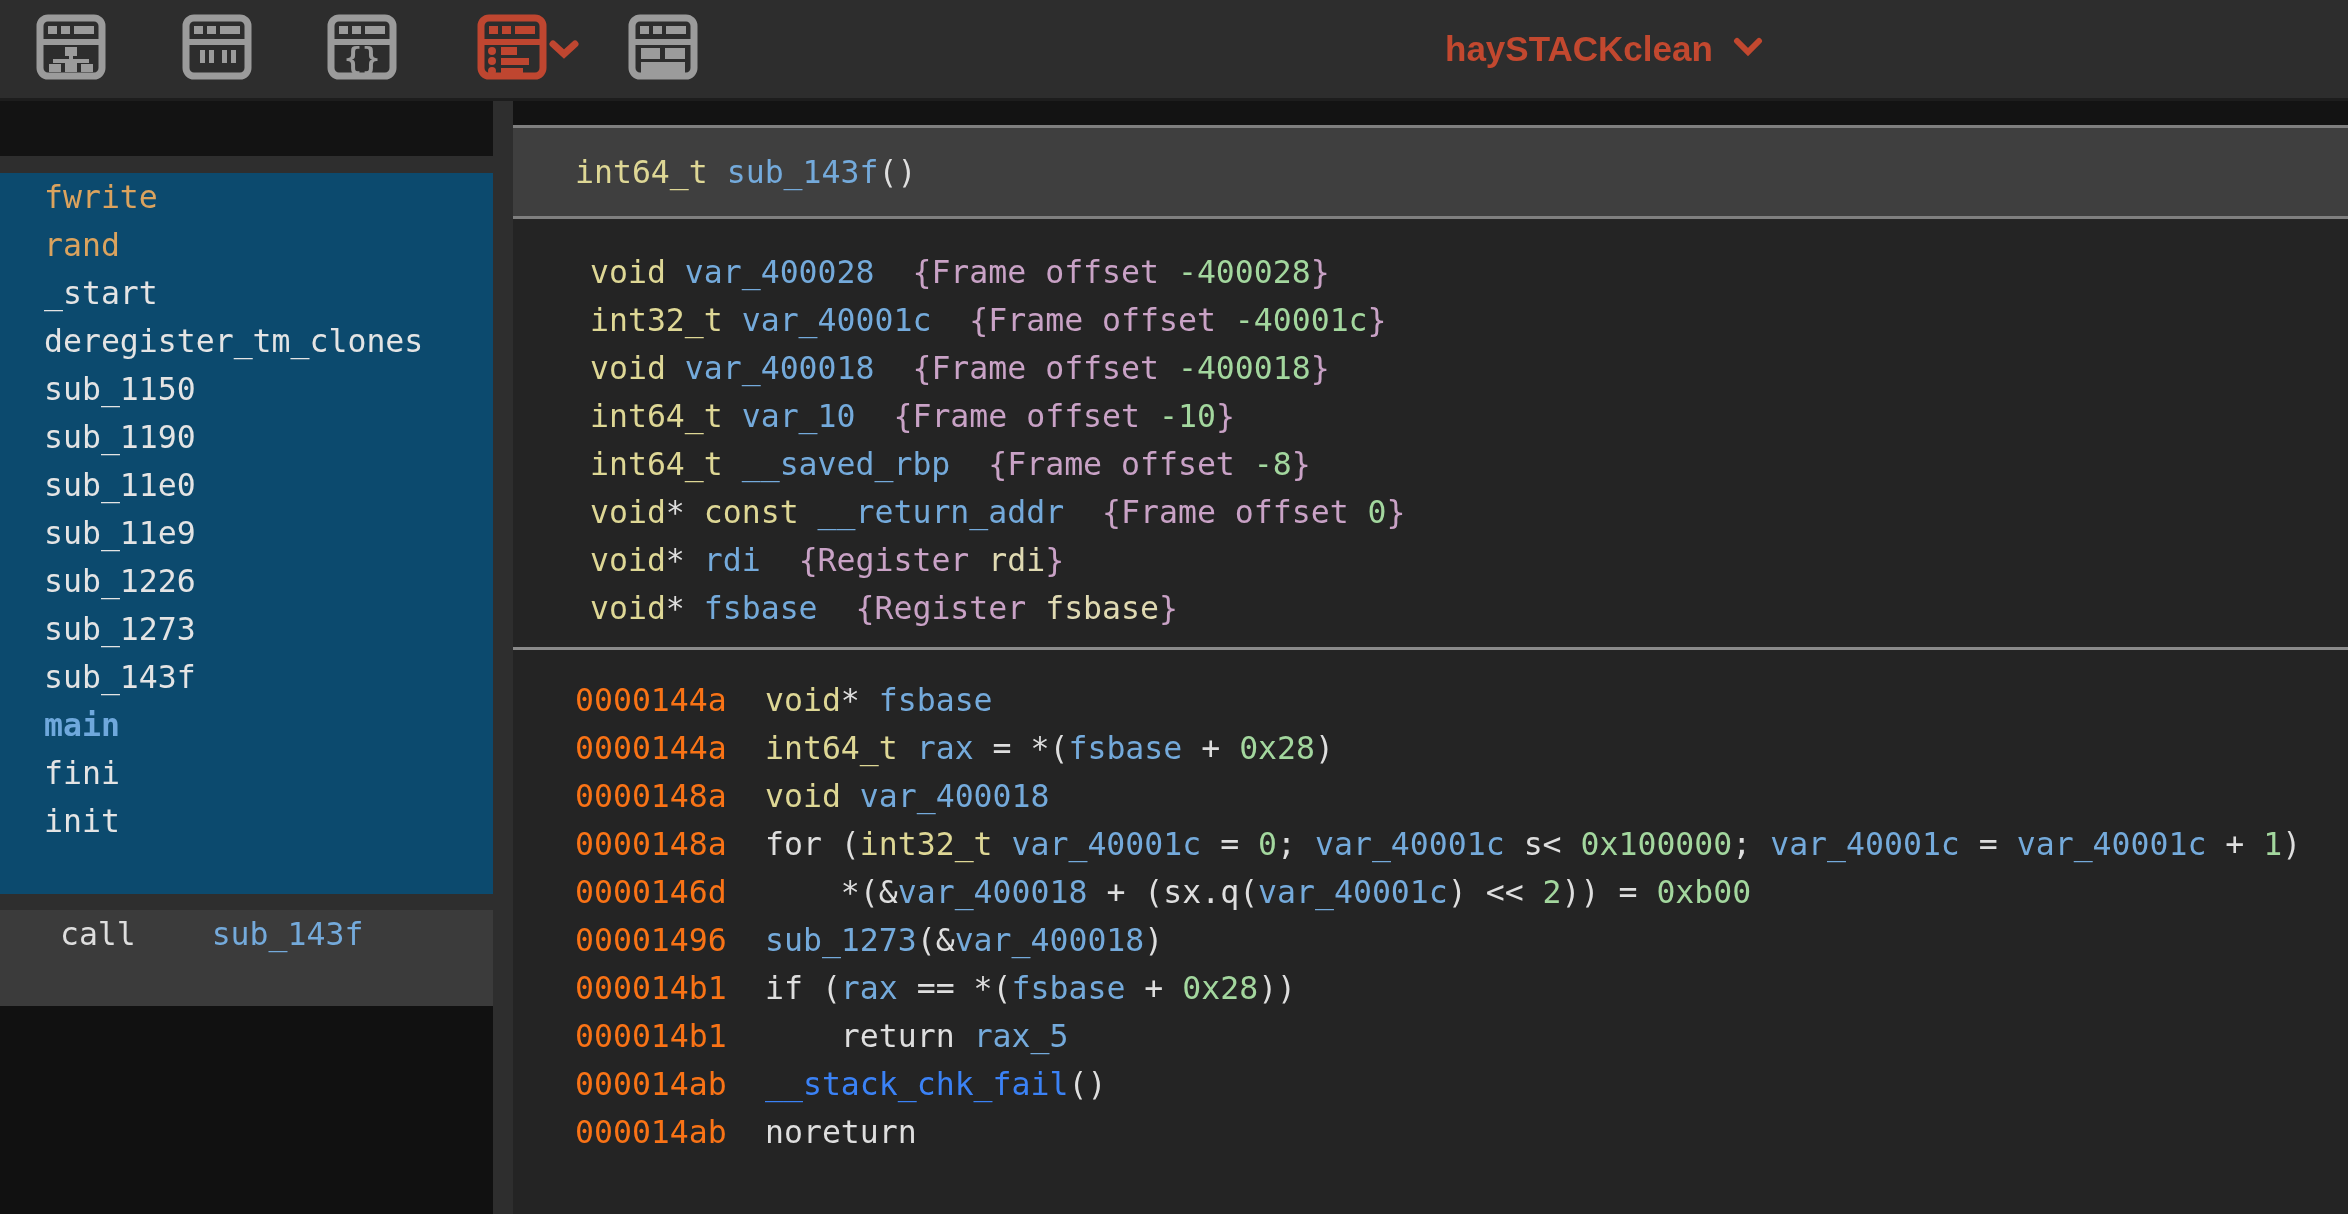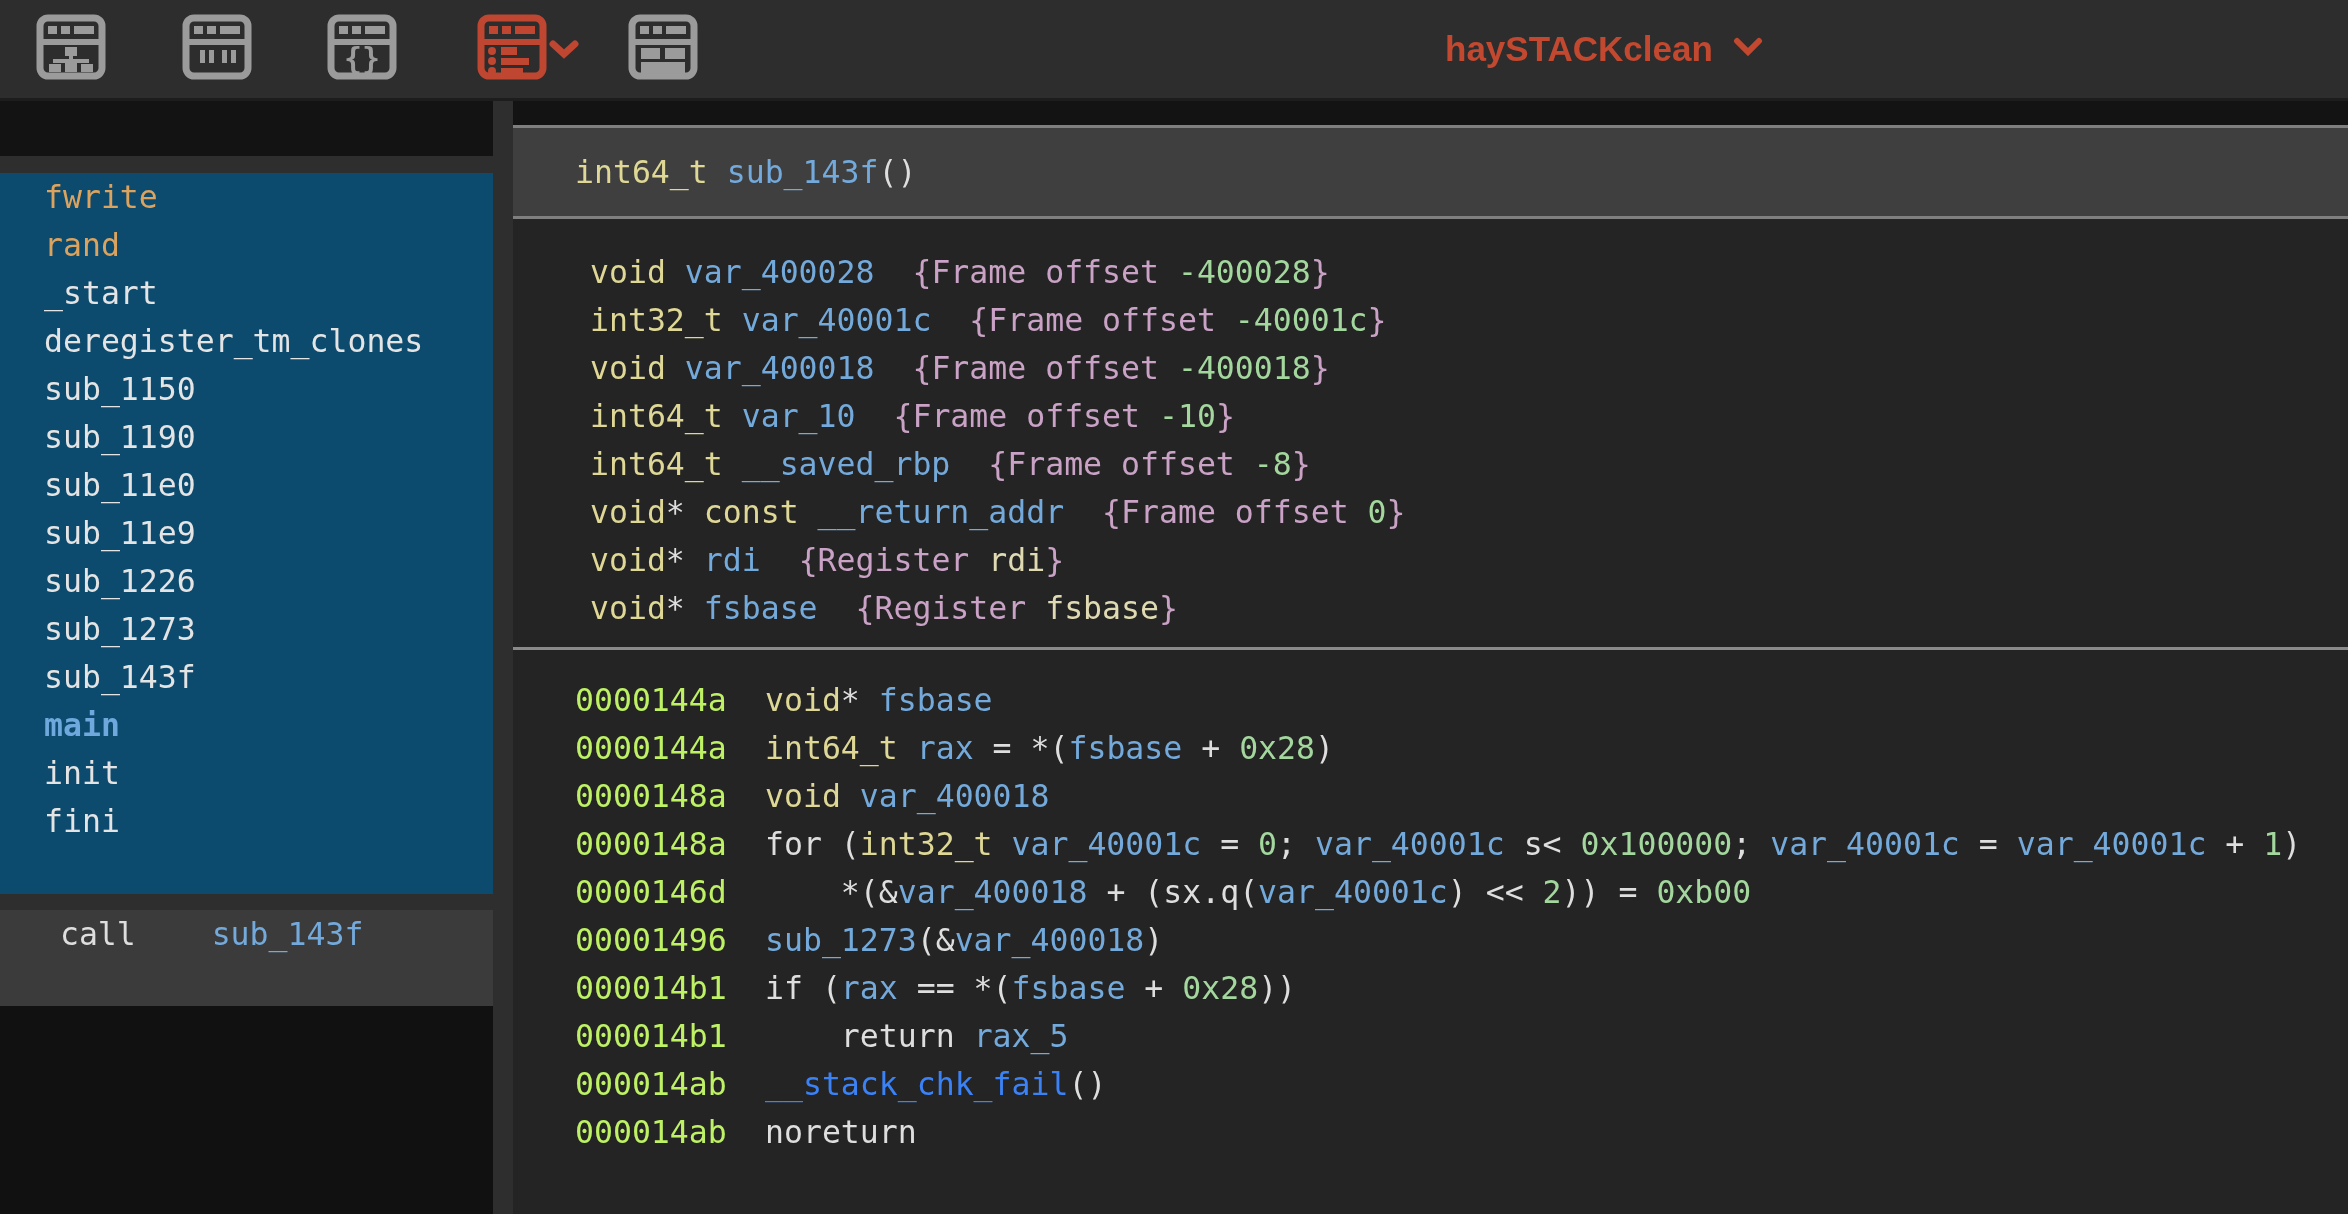--- a/index.html
+++ b/index.html
@@ -33,21 +33,21 @@
   .decl-line{height:48px;line-height:48px;padding-left:62px;font-size:31.5px;white-space:pre;}
   .decl-divider{position:absolute;left:0;top:546px;width:1835px;height:3px;background:#8a8a8a;}
   .body-lines{position:absolute;left:0;top:575px;width:1835px;}
   .code-line{height:48px;line-height:48px;padding-left:62px;font-size:31.5px;white-space:pre;}
   .code-line .addr{display:inline-block;width:152px;}
   .code-line .code{padding-left:38px;}
   
   .t-type{color:#ded795;}
   .t-var{color:#74aadb;}
   .t-num{color:#a3d79e;}
-  .t-addr{color:#bef264;}
+  .t-addr{color:#f97316;}
   .t-ann{color:#c9a2c6;}
   .t-reg{color:#e0dab2;}
   .t-imp{color:#3b82f6;}
   .t-op{color:#dedede;}
 </style>
 </head>
 <body>
 
 <div class="app">
 
@@ -168,22 +168,22 @@
       <div class="fn-item"><span class="fn-item">_start</span></div>
       <div class="fn-item"><span class="fn-item">deregister_tm_clones</span></div>
       <div class="fn-item"><span class="fn-item">sub_1150</span></div>
       <div class="fn-item"><span class="fn-item">sub_1190</span></div>
       <div class="fn-item"><span class="fn-item">sub_11e0</span></div>
       <div class="fn-item"><span class="fn-item">sub_11e9</span></div>
       <div class="fn-item"><span class="fn-item">sub_1226</span></div>
       <div class="fn-item"><span class="fn-item">sub_1273</span></div>
       <div class="fn-item"><span class="fn-item">sub_143f</span></div>
       <div class="fn-item"><span class="fn-item c-main">main</span></div>
+      <div class="fn-item"><span class="fn-item">fini</span></div>
       <div class="fn-item"><span class="fn-item">init</span></div>
-      <div class="fn-item"><span class="fn-item">fini</span></div>
     </div>
 
     <div class="xrefs">
       <div class="xref-line"><span>  </span><span class="t-op">call</span><span>    </span><span class="t-var">sub_143f</span></div>
     </div>
 
     <div class="sb-bottom"></div>
   </div>
 
   <div class="main">

